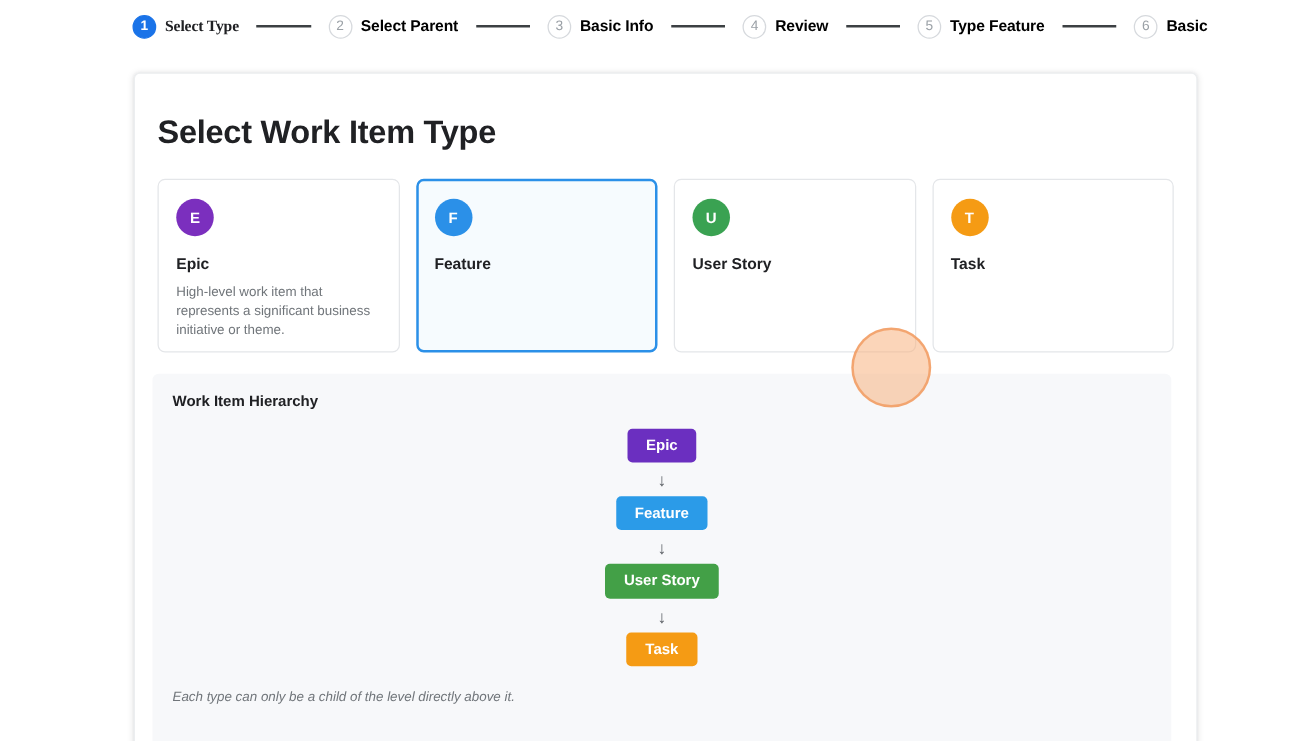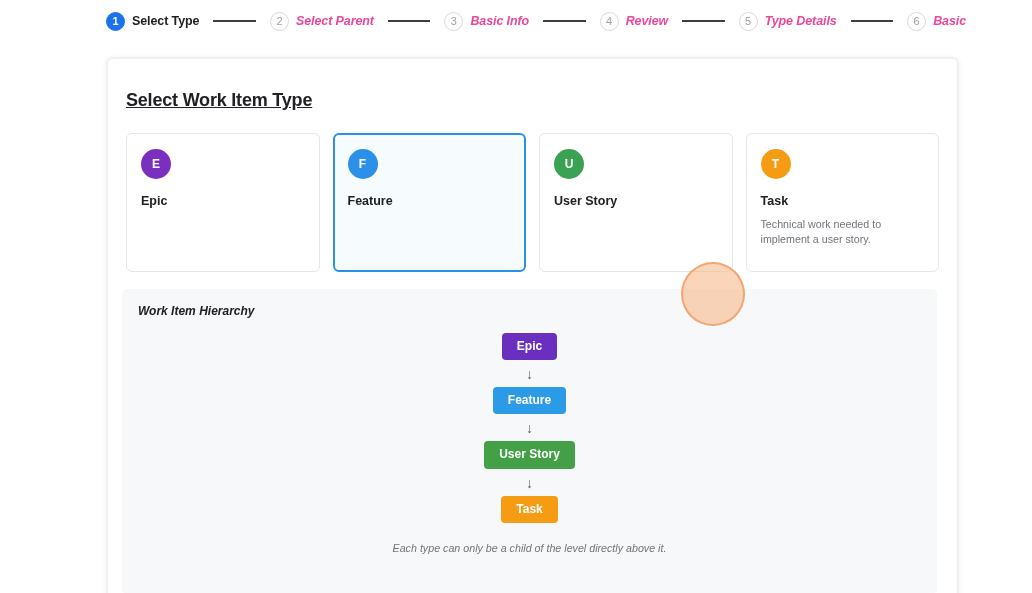--- a/index.html
+++ b/index.html
@@ -52,22 +52,22 @@
     background: #ffffff;
     color: #9aa0a6;
     border: 1px solid #d6d9dd;
     font-weight: normal;
   }
   .step-label {
     font-size: 12.5px;
     white-space: nowrap;
     letter-spacing: -0.1px;
   }
-  .step.active .step-label { color: #202124; font-weight: bold; }
-  .step.inactive .step-label { color: #ec4899; font-weight: bold; font-style: italic; }
+  .step.active .step-label { color: #202124; font-weight: bold; font-family: Liberation Serif, serif; }
+  .step.inactive .step-label { color: #000000; font-weight: bold; }
 
   .step-connector {
     flex: 1 1 auto;
     height: 2px;
     background: #3c4043;
     margin: 0 14px;
     min-width: 24px;
   }
 
   
@@ -78,26 +78,25 @@
     width: 851px;
     height: 560px;
     background: #ffffff;
     border: 1px solid #eceef0;
     border-radius: 5px;
     box-shadow: 0 1px 6px rgba(32,33,36,0.10), 0 0 2px rgba(32,33,36,0.05);
     padding: 22px 18px 0 18px;
   }
 
   .page-title {
-    font-size: 18px;
+    font-size: 26px;
     font-weight: bold;
     color: #202124;
     letter-spacing: -0.2px;
     margin: 9px 0 0 0;
-    text-decoration: underline;
   }
 
   
   .type-cards {
     display: flex;
     gap: 13px;
     margin-top: 22px;
   }
   .type-card {
     width: 196px;
@@ -145,21 +144,20 @@
     width: 815px;
     height: 305px;
     background: #f7f8fa;
     border-radius: 5px;
     padding: 15px 16px 0 16px;
   }
   .hierarchy-title {
     font-size: 12px;
     font-weight: bold;
     color: #202124;
-    font-style: italic;
   }
   .flow {
     margin-top: 15px;
     display: flex;
     flex-direction: column;
     align-items: center;
   }
   .flow-node {
     color: #ffffff;
     font-size: 12px;
@@ -171,21 +169,21 @@
     line-height: 1.1;
   }
   .flow-arrow {
     font-size: 14px;
     color: #5f6368;
     line-height: 1;
     margin: 7px 0 6px 0;
   }
   .flow-note {
     margin-top: 19px;
-    text-align: center;
+    text-align: left;
     font-size: 10.7px;
     font-style: italic;
     color: #70757a;
   }
 
   
   .click-indicator {
     position: absolute;
     left: 681px;
     top: 262px;
@@ -222,56 +220,56 @@
   <div class="step-connector"></div>
 
   <div class="step inactive">
     <span class="step-circle">4</span>
     <span class="step-label">Review</span>
   </div>
   <div class="step-connector"></div>
 
   <div class="step inactive">
     <span class="step-circle">5</span>
-    <span class="step-label">Type Details</span>
+    <span class="step-label">Type Feature</span>
   </div>
   <div class="step-connector"></div>
 
   <div class="step inactive">
     <span class="step-circle">6</span>
     <span class="step-label">Basic</span>
   </div>
 
 </div>
 
 <div class="panel">
 
   <h1 class="page-title">Select Work Item Type</h1>
 
   <div class="type-cards">
 
     <div class="type-card">
       <div class="type-badge" style="background:#7b2fbe">E</div>
       <div class="type-name">Epic</div>
+      <div class="type-desc">High-level work item that represents a significant business initiative or theme.</div>
     </div>
 
     <div class="type-card selected">
       <div class="type-badge" style="background:#2b90e8">F</div>
       <div class="type-name">Feature</div>
     </div>
 
     <div class="type-card">
       <div class="type-badge" style="background:#3aa252">U</div>
       <div class="type-name">User Story</div>
     </div>
 
     <div class="type-card">
       <div class="type-badge" style="background:#f59b14">T</div>
       <div class="type-name">Task</div>
-      <div class="type-desc">Technical work needed to implement a user story.</div>
     </div>
 
   </div>
 
   <div class="hierarchy">
     <div class="hierarchy-title">Work Item Hierarchy</div>
 
     <div class="flow">
       <div class="flow-node" style="background:#6b2fc0">Epic</div>
       <div class="flow-arrow">↓</div>

